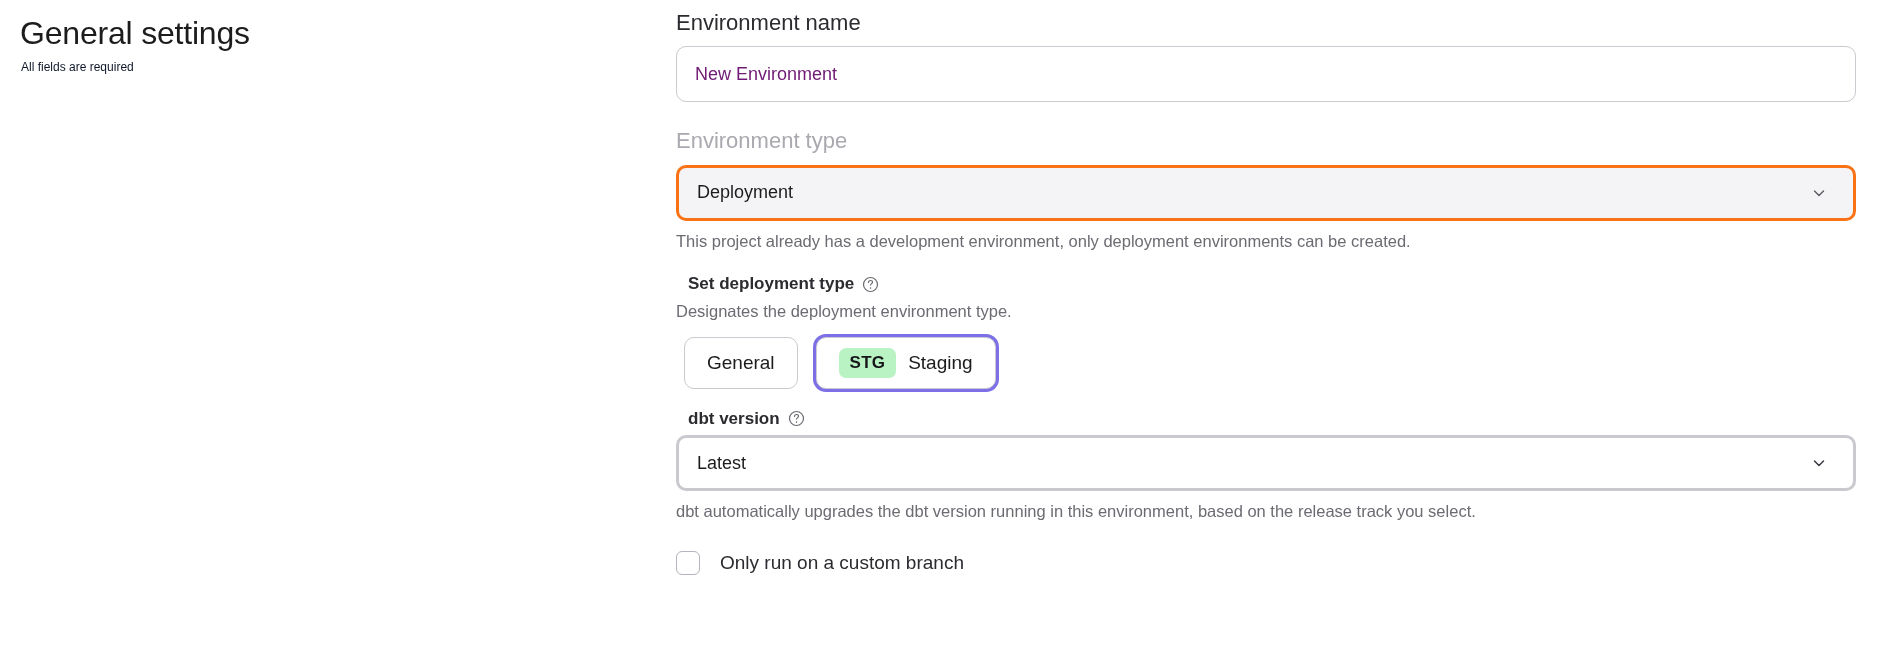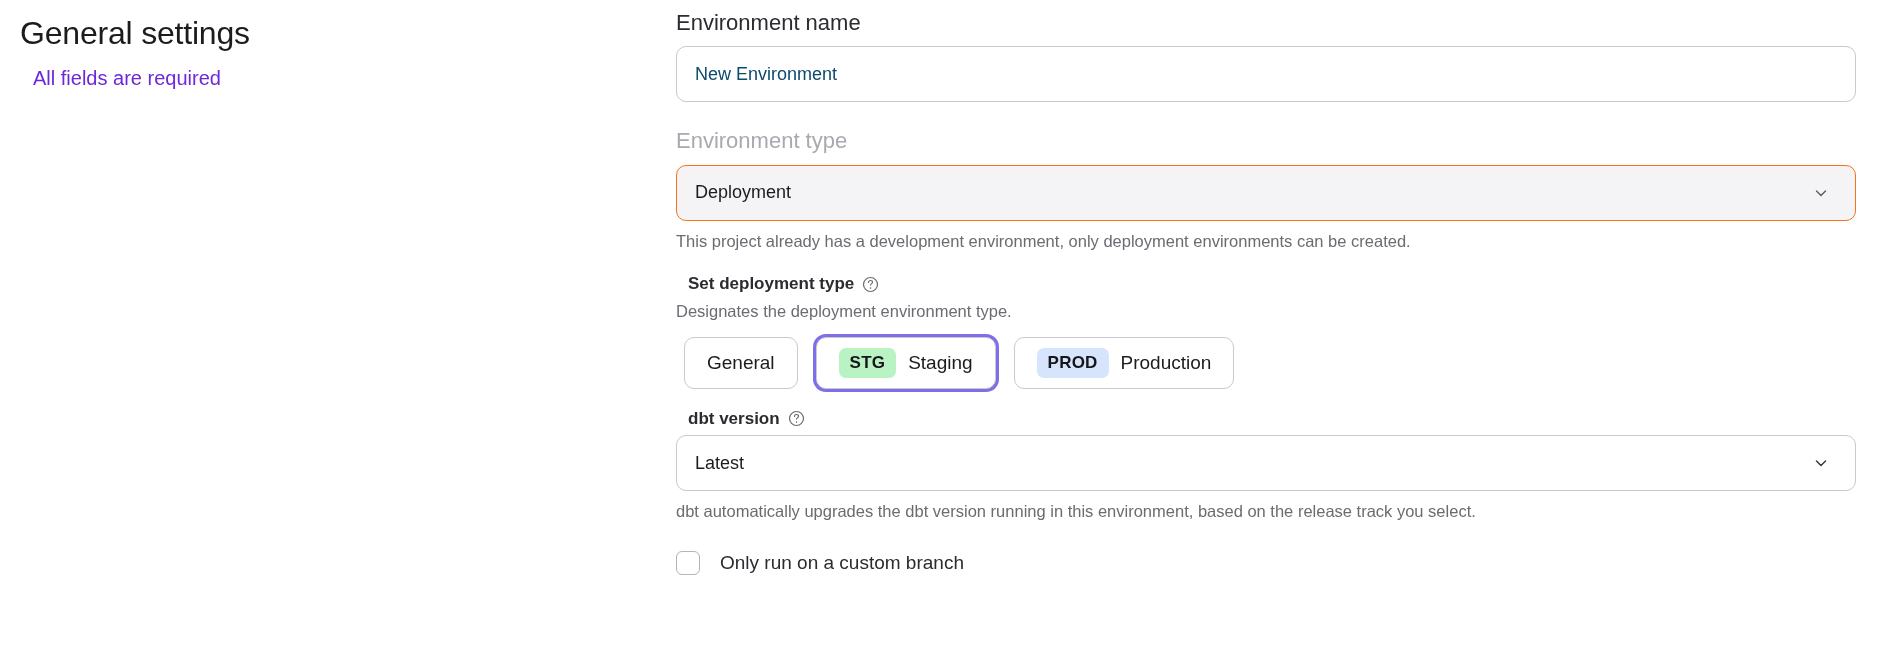--- a/index.html
+++ b/index.html
@@ -31,23 +31,23 @@
   }
   .page-title {
     font-size: 32px;
     font-weight: 400;
     letter-spacing: -0.2px;
     color: #1c1c1c;
     margin: 0 0 8px 0;
     line-height: 1.2;
   }
   .page-subtitle {
-    font-size: 20px;
-    color: #6d28d9;
-    margin: 13px;
+    font-size: 12px;
+    color: #0f172a;
+    margin: 1px;
     line-height: 1.3;
   }
 
   
   .form-col {
     position: absolute;
     left: 676px;
     top: 10px;
     width: 1180px;
   }
@@ -65,31 +65,31 @@
   .text-input {
     display: flex;
     align-items: center;
     width: 1180px;
     height: 56px;
     border: 1px solid #c9c9cf;
     border-radius: 10px;
     background: #ffffff;
     padding: 0 18px;
     font-size: 18px;
-    color: #0c4a6e;
+    color: #701a75;
     font-family: "Liberation Sans", sans-serif;
   }
 
   .select-box {
     position: relative;
     display: flex;
     align-items: center;
     width: 1180px;
     height: 56px;
-    border: 1px solid #f97316;
+    border: 3px solid #f97316;
     border-radius: 10px;
     background: #f4f4f6;
     padding: 0 18px;
     font-size: 18px;
     color: #1c1c1c;
   }
   .select-box.enabled {
     background: #ffffff;
     border-color: #c9c9cf;
   }
@@ -241,24 +241,20 @@
       <p class="help-text" style="margin-top:2px">Designates the deployment environment type.</p>
 
       <div class="seg-group">
         <button class="seg-btn">
           <span>General</span>
         </button>
         <button class="seg-btn selected">
           <span class="badge badge-stg">STG</span>
           <span>Staging</span>
         </button>
-        <button class="seg-btn">
-          <span class="badge badge-prod">PROD</span>
-          <span>Production</span>
-        </button>
       </div>
     </div>
 
     <div style="margin-top:20px">
       <div class="section-head">
         <span class="section-head-text">dbt version</span>
         <span class="q-icon">
           <svg width="17" height="17" viewBox="0 0 17 17" fill="none" xmlns="http://www.w3.org/2000/svg">
             <circle cx="8.5" cy="8.5" r="7" stroke="#6b6b72" stroke-width="1.2"></circle>
             <path d="M6.5 6.4c0-1.1.9-1.9 2-1.9s2 .8 2 1.8c0 1.3-1.9 1.4-1.9 2.8" stroke="#6b6b72" stroke-width="1.2" stroke-linecap="round" fill="none"></path>

